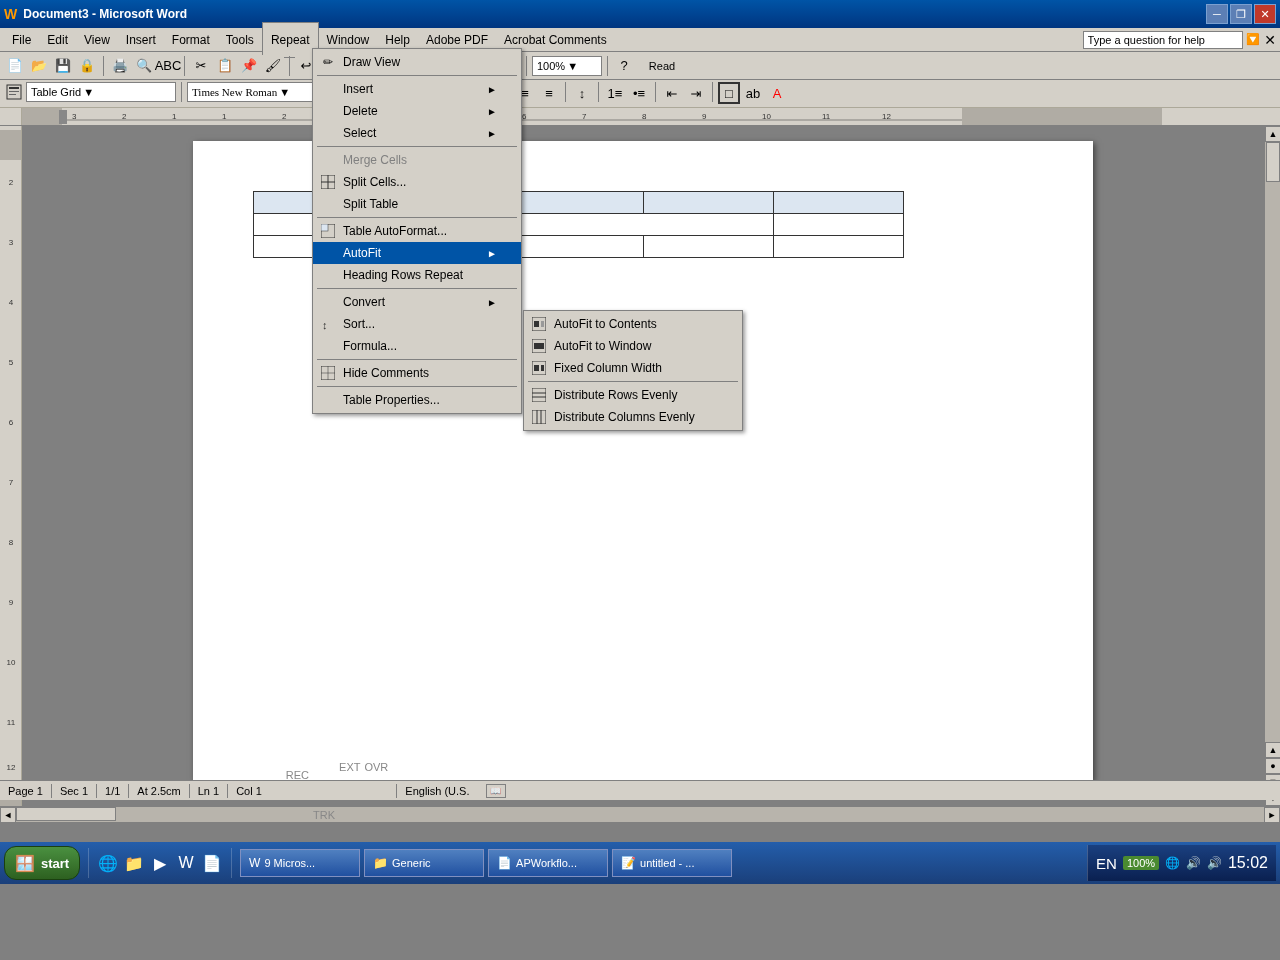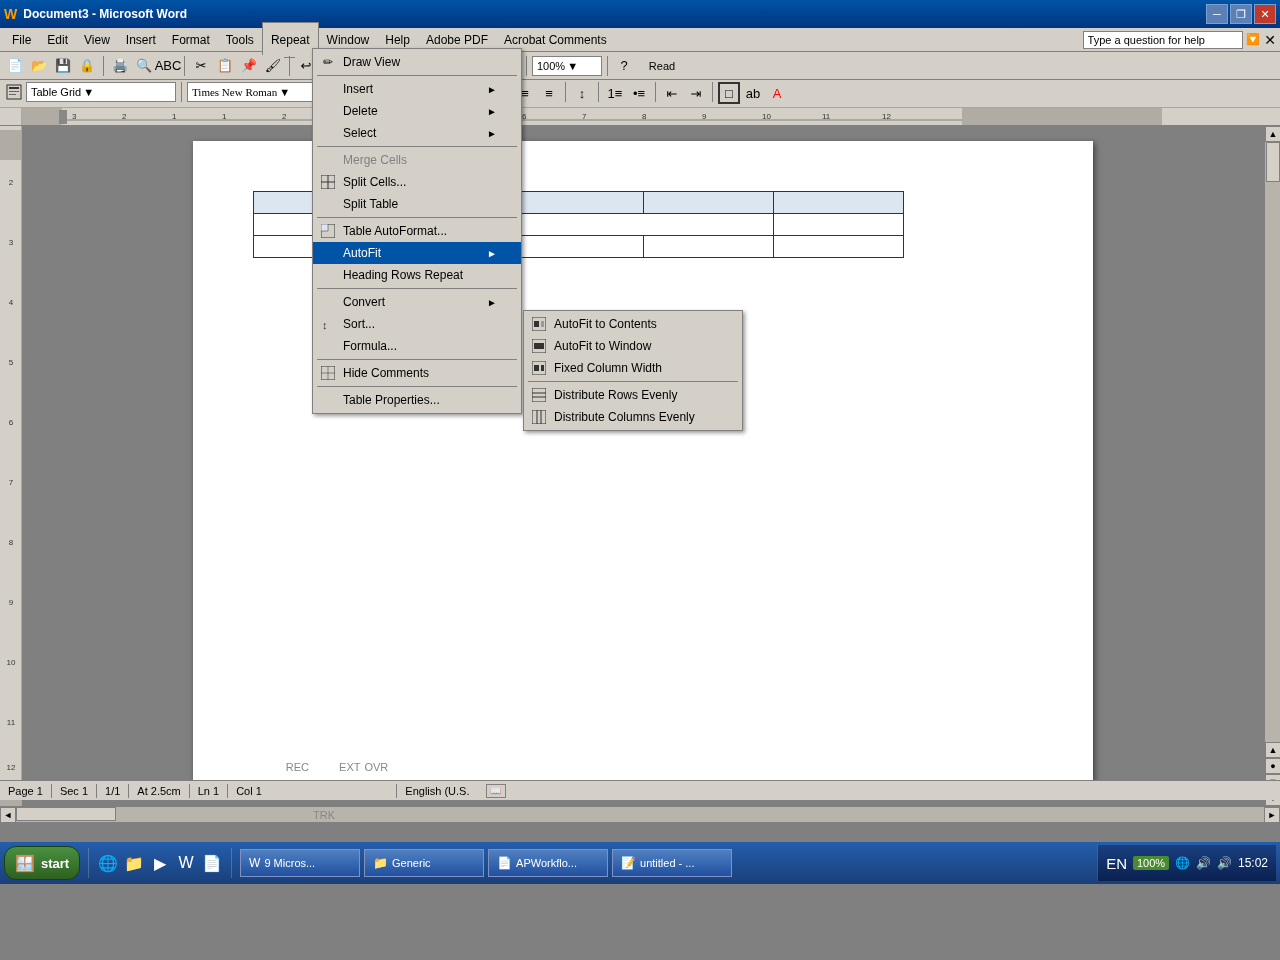--- a/index.html
+++ b/index.html
@@ -361,21 +361,21 @@
   <span>Sec 1</span>
   <div class="status-sep"></div>
   <span>1/1</span>
   <div class="status-sep"></div>
   <span>At 2.5cm</span>
   <div class="status-sep"></div>
   <span>Ln 1</span>
   <div class="status-sep"></div>
   <span>Col 1</span>
   <div style="margin-left:16px; display:flex; gap:4px;">
-    <span style="color:#888;">REC</span>
+    <span style="color:#888;margin-top:8px;">REC</span>
     <span style="color:#888;margin-top:48px;">TRK</span>
     <span style="color:#888;">EXT</span>
     <span style="color:#888;">OVR</span>
   </div>
   <div class="status-sep"></div>
   <span>English (U.S.</span>
   <div style="margin-left:8px; width:20px; height:14px; background:#d4d0c8; border:1px solid #808080; display:flex; align-items:center; justify-content:center; font-size:9px;">📖</div>
 </div>
 
 <div id="taskbar" style="background:linear-gradient(to bottom,#245eab,#1a3f7a); height:42px; display:flex; align-items:center; padding:0 4px; gap:4px; position:relative;">
@@ -409,21 +409,21 @@
     <span>untitled - ...</span>
   </div>
 
   <div id="sys-tray">
     <span style="color:white; font-size:15px;">EN</span>
     <span style="color:white; font-size:11px; background:#4a8a30; padding:1px 4px; border-radius:2px;">100%</span>
     <span style="color:white; font-size:12px;">🌐</span>
     <span style="color:white; font-size:12px;">🔊</span>
     <span style="color:white; font-size:12px;">🔊</span>
     <div id="clock">
-      <div style="color:white; font-size:12px;text-align:right;">15:02</div>
+      <div style="color:white; font-size:16px;text-align:right;">15:02</div>
     </div>
   </div>
 </div>
 
 <div class="dropdown-menu" id="table-menu" style="position:absolute; top:48px; left:312px; min-width:210px; z-index:1000;">
 
   <div class="menu-entry">
     <span class="menu-icon">✏</span>
     <span>Draw View</span>
   </div>

